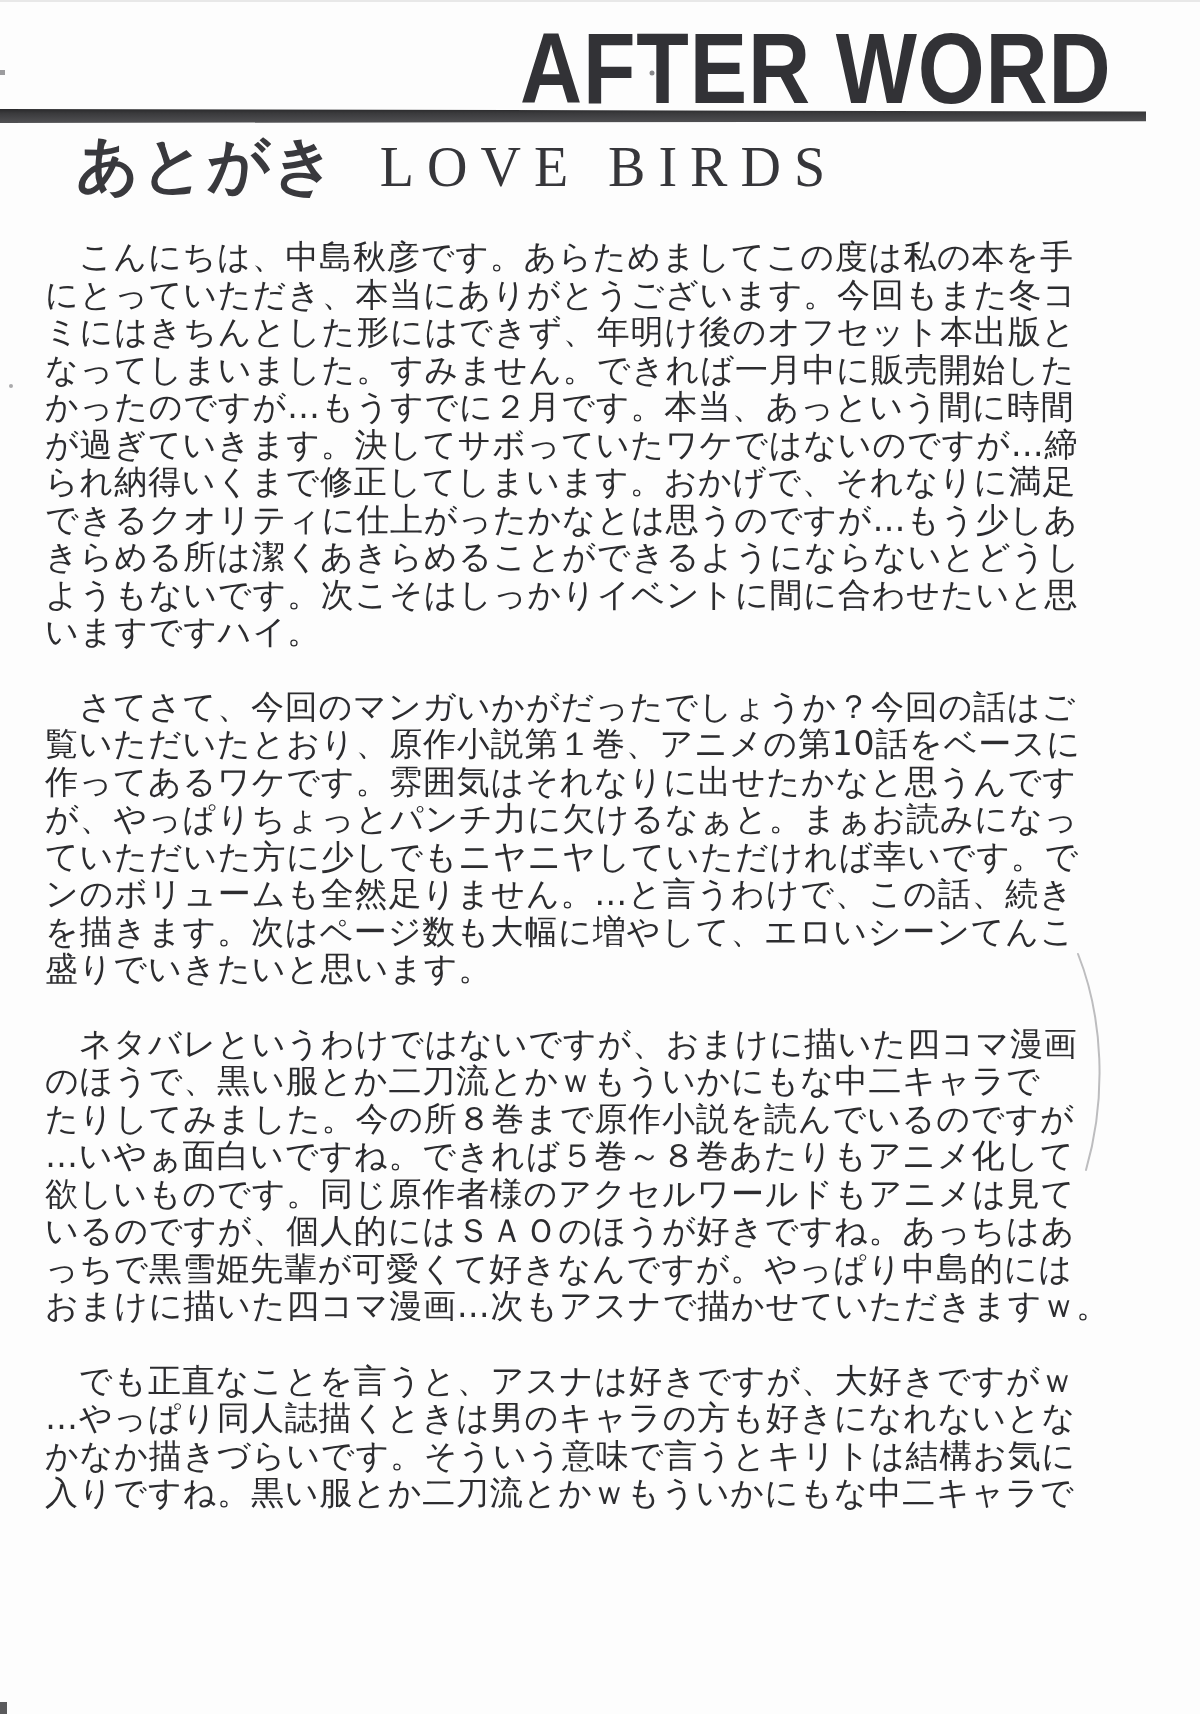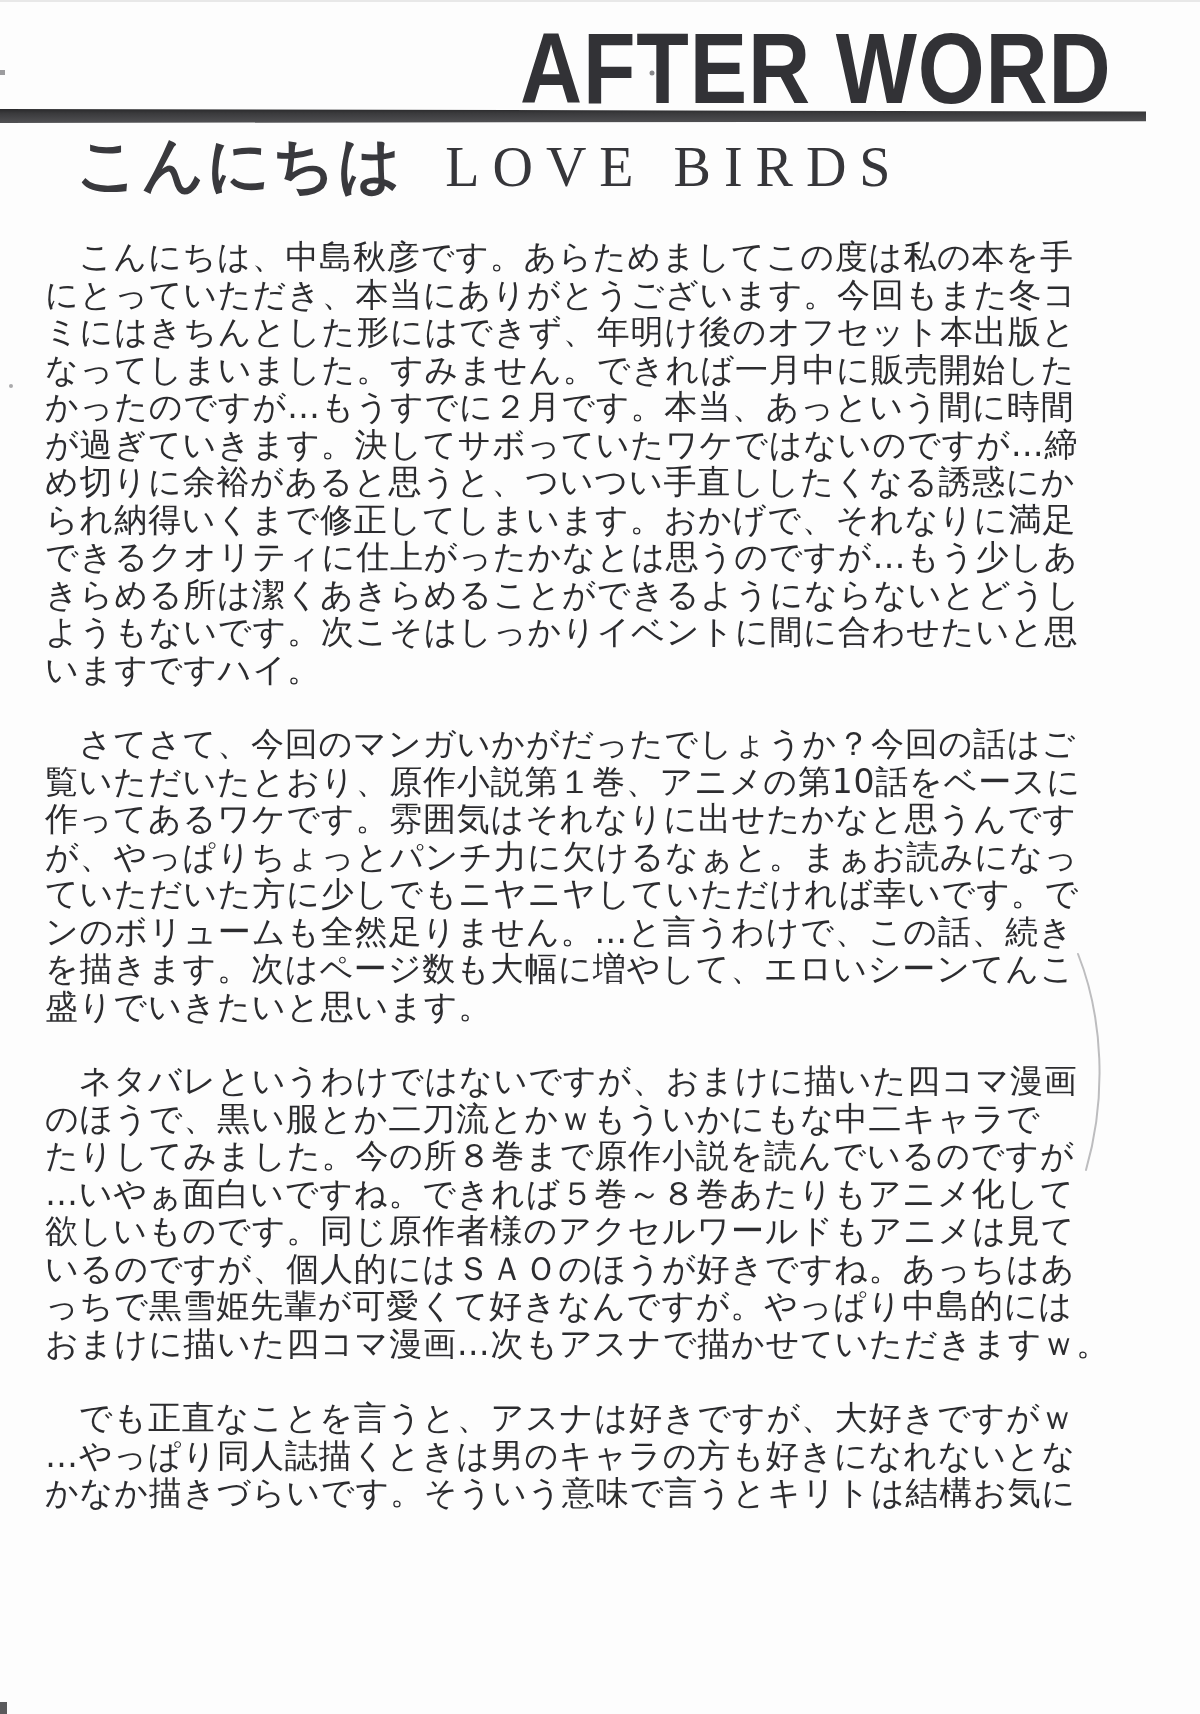--- a/index.html
+++ b/index.html
@@ -95,34 +95,33 @@
 </head>
 <body>
 
 <div class="page">
 
   <h1 class="after-word">AFTER WORD</h1>
 
   <div class="rule-bar"></div>
 
   <div class="subtitle">
-    <span class="jp">こんにちは</span>
+    <span class="jp">あとがき</span>
     <span class="en">LOVE BIRDS</span>
   </div>
 
   <div class="body-text">
 
     <p>
       <span class="line">　こんにちは、中島秋彦です。あらためましてこの度は私の本を手</span>
       <span class="line">にとっていただき、本当にありがとうございます。今回もまた冬コ</span>
       <span class="line">ミにはきちんとした形にはできず、年明け後のオフセット本出版と</span>
       <span class="line">なってしまいました。すみません。できれば一月中に販売開始した</span>
       <span class="line">かったのですが…もうすでに２月です。本当、あっという間に時間</span>
       <span class="line">が過ぎていきます。決してサボっていたワケではないのですが…締</span>
-      <span class="line">め切りに余裕があると思うと、ついつい手直ししたくなる誘惑にか</span>
       <span class="line">られ納得いくまで修正してしまいます。おかげで、それなりに満足</span>
       <span class="line">できるクオリティに仕上がったかなとは思うのですが…もう少しあ</span>
       <span class="line">きらめる所は潔くあきらめることができるようにならないとどうし</span>
       <span class="line">ようもないです。次こそはしっかりイベントに間に合わせたいと思</span>
       <span class="line">いますですハイ。</span>
     </p>
 
     <p>
       <span class="line">　さてさて、今回のマンガいかがだったでしょうか？今回の話はご</span>
       <span class="line">覧いただいたとおり、原作小説第１巻、アニメの第10話をベースに</span>
@@ -142,20 +141,21 @@
       <span class="line">欲しいものです。同じ原作者様のアクセルワールドもアニメは見て</span>
       <span class="line">いるのですが、個人的にはＳＡＯのほうが好きですね。あっちはあ</span>
       <span class="line">っちで黒雪姫先輩が可愛くて好きなんですが。やっぱり中島的には</span>
       <span class="line">おまけに描いた四コマ漫画…次もアスナで描かせていただきますｗ。</span>
     </p>
 
     <p>
       <span class="line">　でも正直なことを言うと、アスナは好きですが、大好きですがｗ</span>
       <span class="line">…やっぱり同人誌描くときは男のキャラの方も好きになれないとな</span>
       <span class="line">かなか描きづらいです。そういう意味で言うとキリトは結構お気に</span>
+      <span class="line">入りですね。黒い服とか二刀流とかｗもういかにもな中二キャラで</span>
     </p>
 
   </div>
 
   <svg class="artifacts" viewBox="0 0 1200 1714" xmlns="http://www.w3.org/2000/svg">
     <path d="M 1078 952 C 1103 1015, 1107 1095, 1086 1168" fill="none" stroke="#bdbdbf" stroke-width="2" stroke-linecap="round"></path>
     <circle cx="652" cy="71" r="2.5" fill="#87878a"></circle>
     <circle cx="11" cy="384" r="2" fill="#aaaaac"></circle>
     <rect x="0" y="68" width="5" height="5" fill="#9c9c9e"></rect>
     <rect x="0" y="1700" width="7" height="12" fill="#5a5a5c"></rect>

